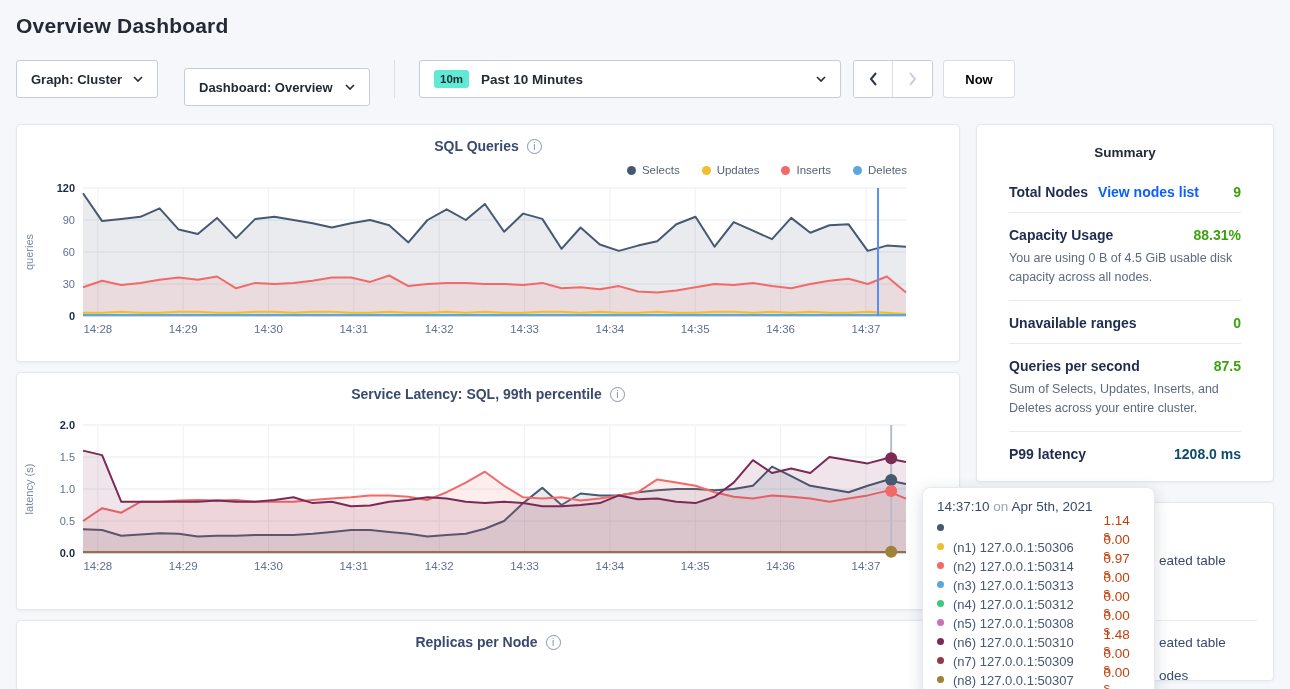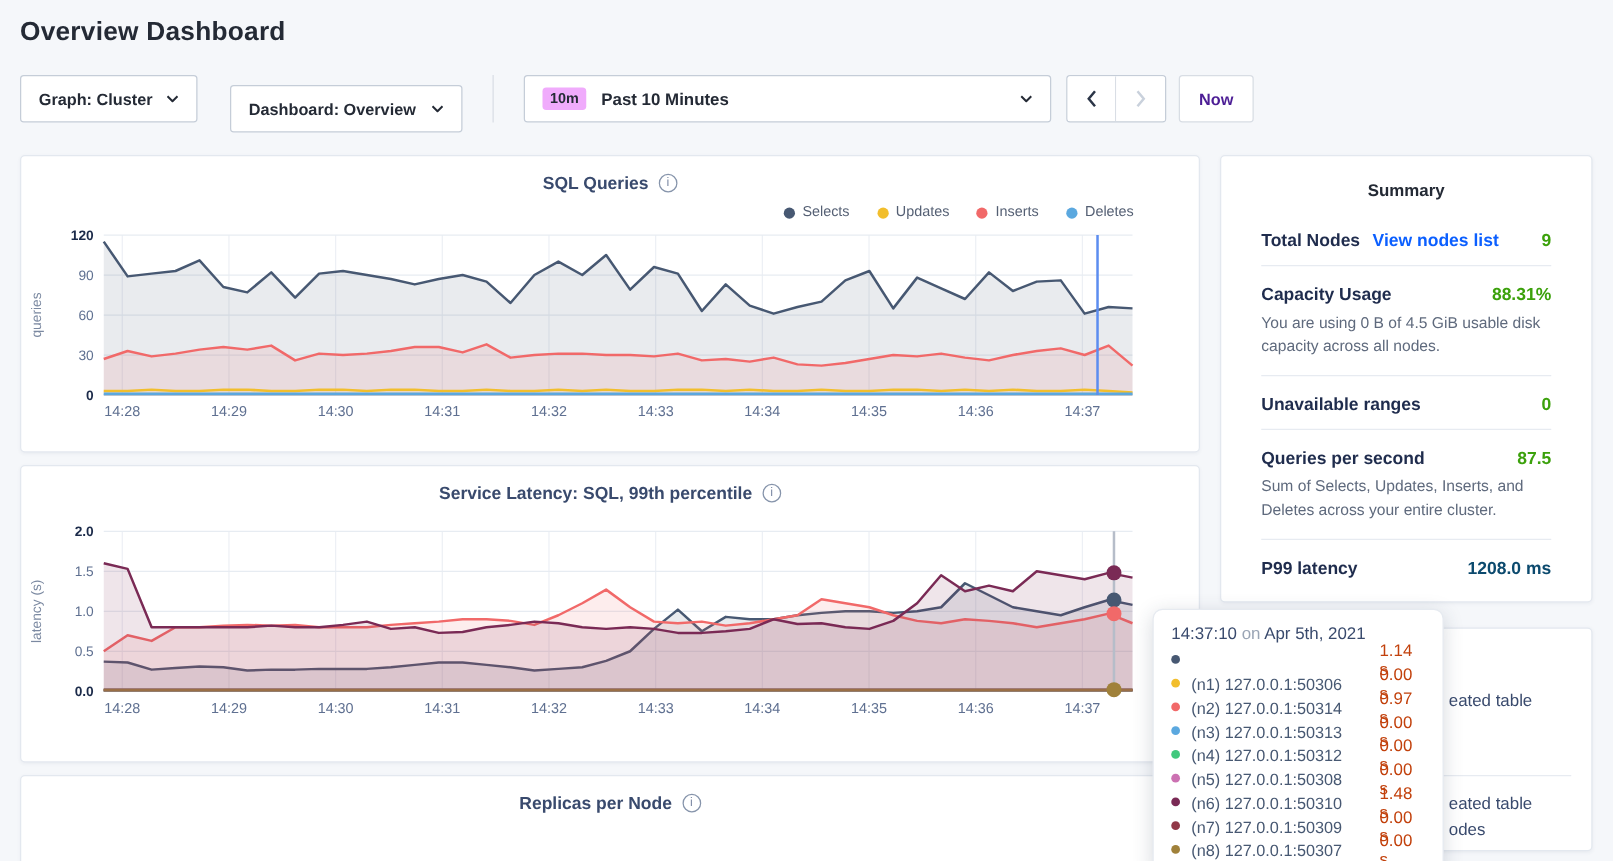--- a/index.html
+++ b/index.html
@@ -14,30 +14,30 @@
   
   .controls { display:flex; align-items:center; padding:0 16px; margin-top:22px; height:38px; }
   .btn { background:#fff; border:1px solid #c5cdd8; border-radius:3px; height:38px;
          display:inline-flex; align-items:center; font-family:inherit;
          font-size:13px; font-weight:700; color:#242a35; cursor:pointer; }
   .dd { padding:0 14px; justify-content:space-between; }
   .dd1 { width:142px; }
   .dd2 { width:186px; margin-left:26px;margin-top:16px; }
   .vdiv { width:1px; height:38px; background:#d9dee5; margin-left:24px; }
   .time-sel { width:422px; margin-left:24px; padding:0 14px; }
-  .badge { background:#f0abfc; color:#242a35; font-size:11.5px; font-weight:700;
+  .badge { background:#5eead4; color:#242a35; font-size:11.5px; font-weight:700;
            border-radius:3px; padding:3px 6px; margin-right:12px; }
   .time-label { font-size:13.5px; font-weight:700; }
   .time-sel .chev { margin-left:auto; }
   .pn-group { display:inline-flex; margin-left:12px; border:1px solid #c5cdd8; border-radius:3px;
               overflow:hidden; height:38px; background:#fff; }
   .pn-group button { width:39px; border:none; background:#fff; display:flex; align-items:center;
                      justify-content:center; cursor:pointer; }
   .pn-group .prev { border-right:1px solid #d9dee5; }
-  .now-btn { width:60px; margin-left:10px; justify-content:center; color:#4c1d95; border-color:#d8dde4; }
+  .now-btn { width:72px; margin-left:10px; justify-content:center; color:#000000; border-color:#d8dde4; }
 
   
   .main { display:flex; gap:16px; padding:0 16px; margin-top:26px; align-items:flex-start; }
   .left-col { width:944px; display:flex; flex-direction:column; gap:10px; }
   .right-col { width:298px; display:flex; flex-direction:column; gap:20px; }
   .card { background:#fff; border:1px solid #e3e8ef; border-radius:4px;
           box-shadow:0 1px 3px rgba(56,76,108,0.06); }
 
   
   .chart-card { position:relative; height:238px; overflow:hidden; }
@@ -65,21 +65,21 @@
   .slink { font-size:14px; font-weight:700; margin-left:10px; cursor:pointer; text-decoration:none; }
   .svalue { margin-left:auto; font-size:14px; font-weight:700; }
   .ssub { margin-top:6px; font-size:12.5px; color:#5f6a7d; line-height:1.55; }
   .sdivider { height:1px; background:#e7ebf1; }
 
   
   .events-card { position:relative; height:179px; flex:1; min-height:179px; overflow:hidden; }
   .ev-line { position:absolute; left:182px; font-size:13.5px; color:#394a6d; white-space:nowrap; }
   .ev-1 { top:50px; }
   .ev-2 { top:132px; }
-  .ev-3 { top:153px; }
+  .ev-3 { top:165px; }
   .ev-divider { position:absolute; left:24px; right:16px; top:117px; height:1px; background:#e7ebf1; }
 
   
   .tooltip { position:absolute; left:922px; top:473px; width:233px; z-index:20;
              background:#fff; border:1px solid #e6eaf0; border-radius:8px;
              box-shadow:0 4px 16px rgba(40,55,80,0.18); padding:11px 14px 10px 14px; }
   .tt-header { font-size:13.5px; color:#394a6d; margin-bottom:4px; }
   .tt-on { color:#9aa5b5; }
   .tt-row { display:flex; align-items:center; height:19px; }
   .tt-dot { width:7px; height:7px; border-radius:50%; margin-right:9px; flex:none; }

